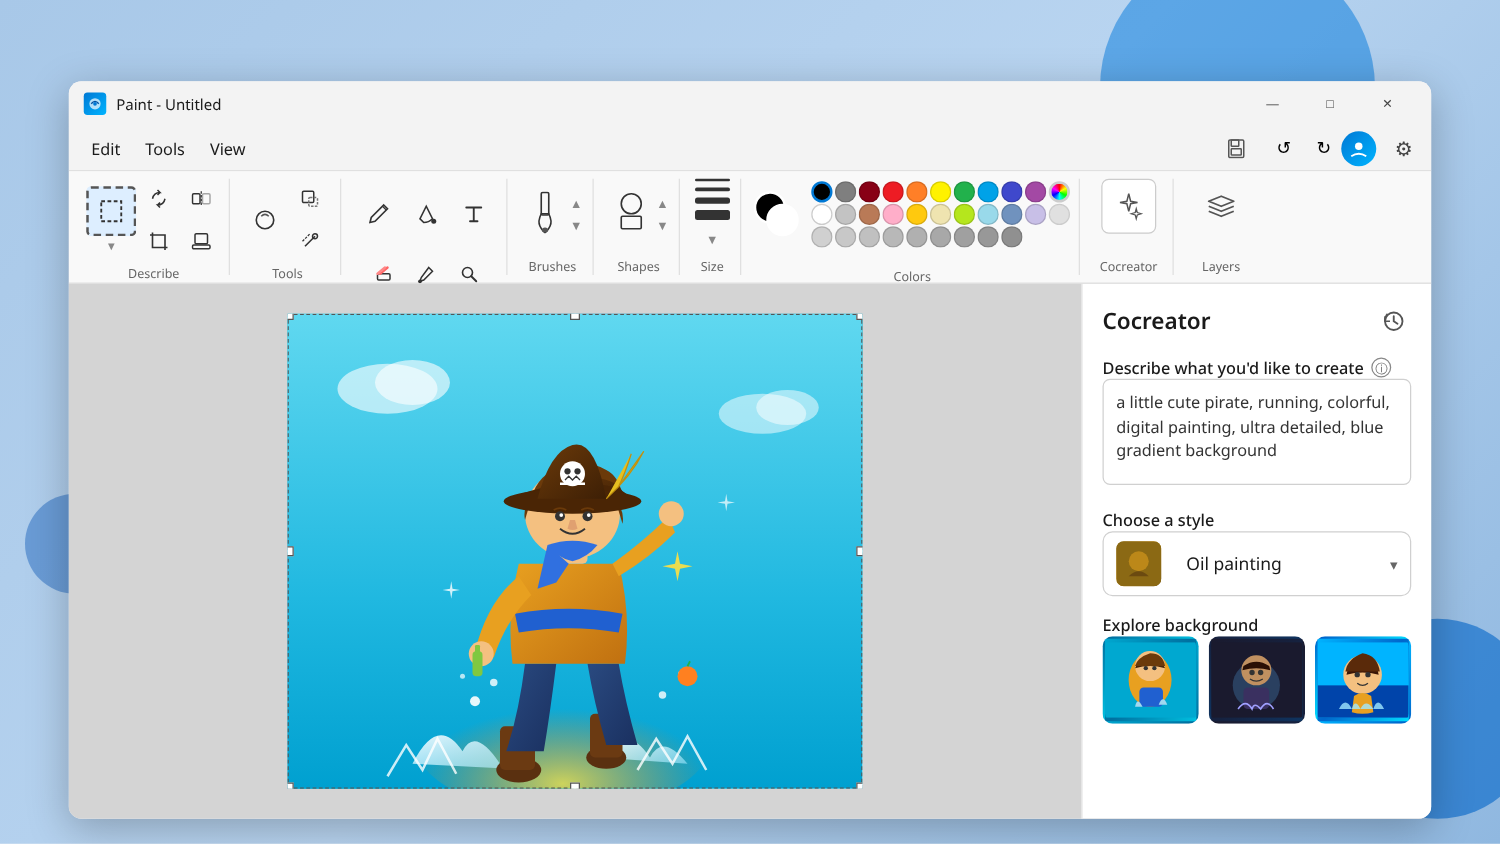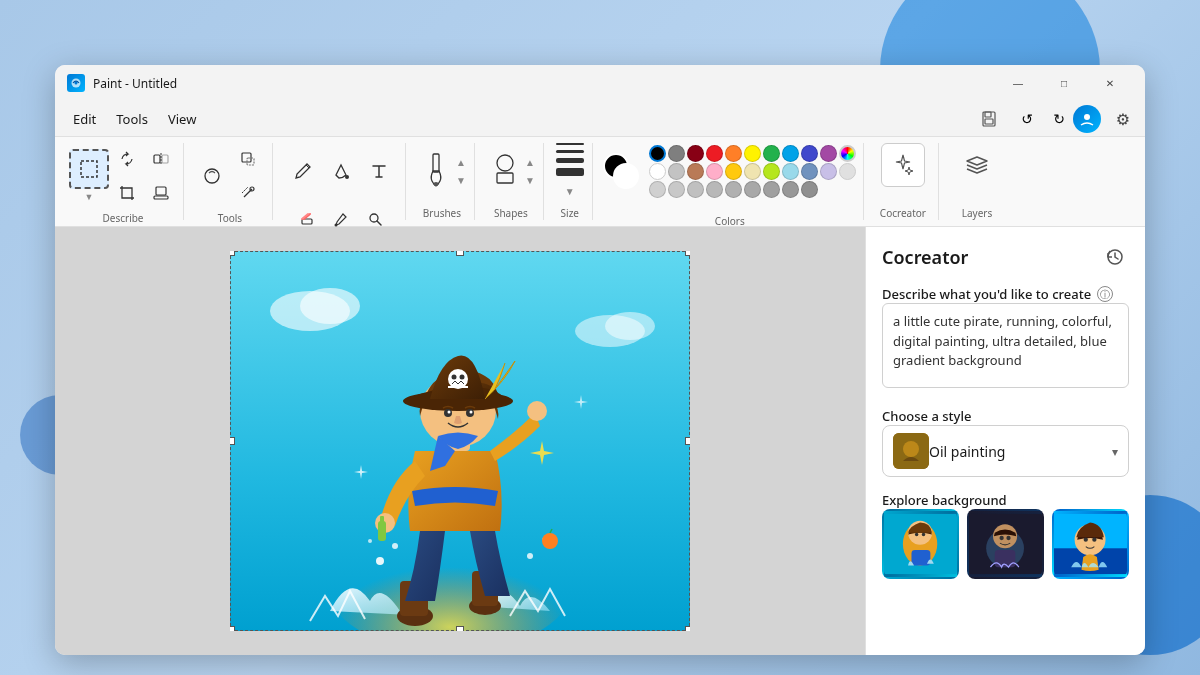--- a/index.html
+++ b/index.html
@@ -497,21 +497,21 @@
     .style-dropdown {
       width: 100%;
       height: 52px;
       border: 1px solid #d0d0d0;
       border-radius: 8px;
       display: flex;
       align-items: center;
       padding: 6px 10px;
       cursor: pointer;
       background: white;
-      gap: 0;
+      gap: 20px;
     }
     .style-thumb {
       width: 36px;
       height: 36px;
       border-radius: 6px;
       background: linear-gradient(135deg, #8b6914, #c8901a, #6b4a10);
       flex-shrink: 0;
       overflow: hidden;
     }
     .style-label {

